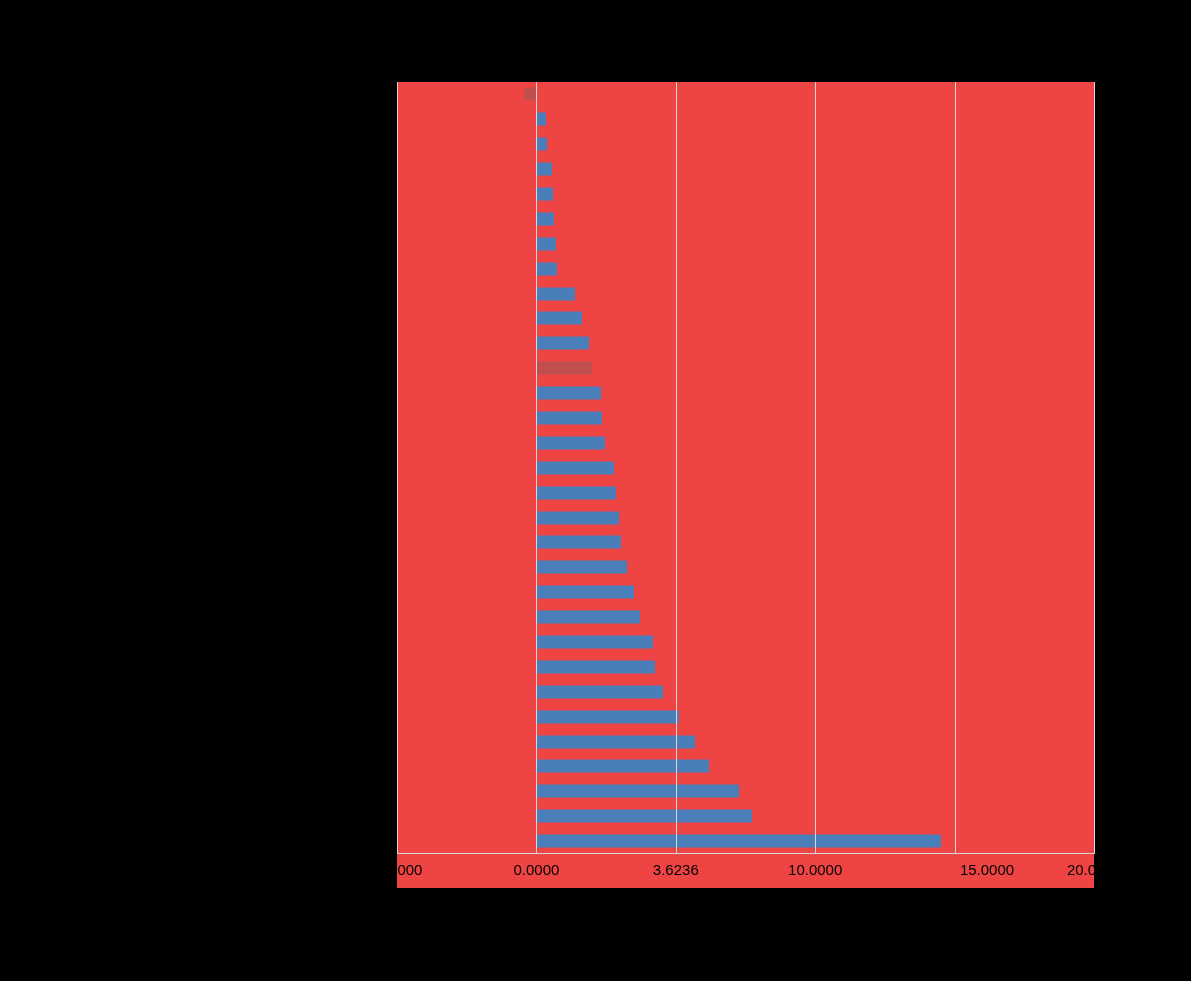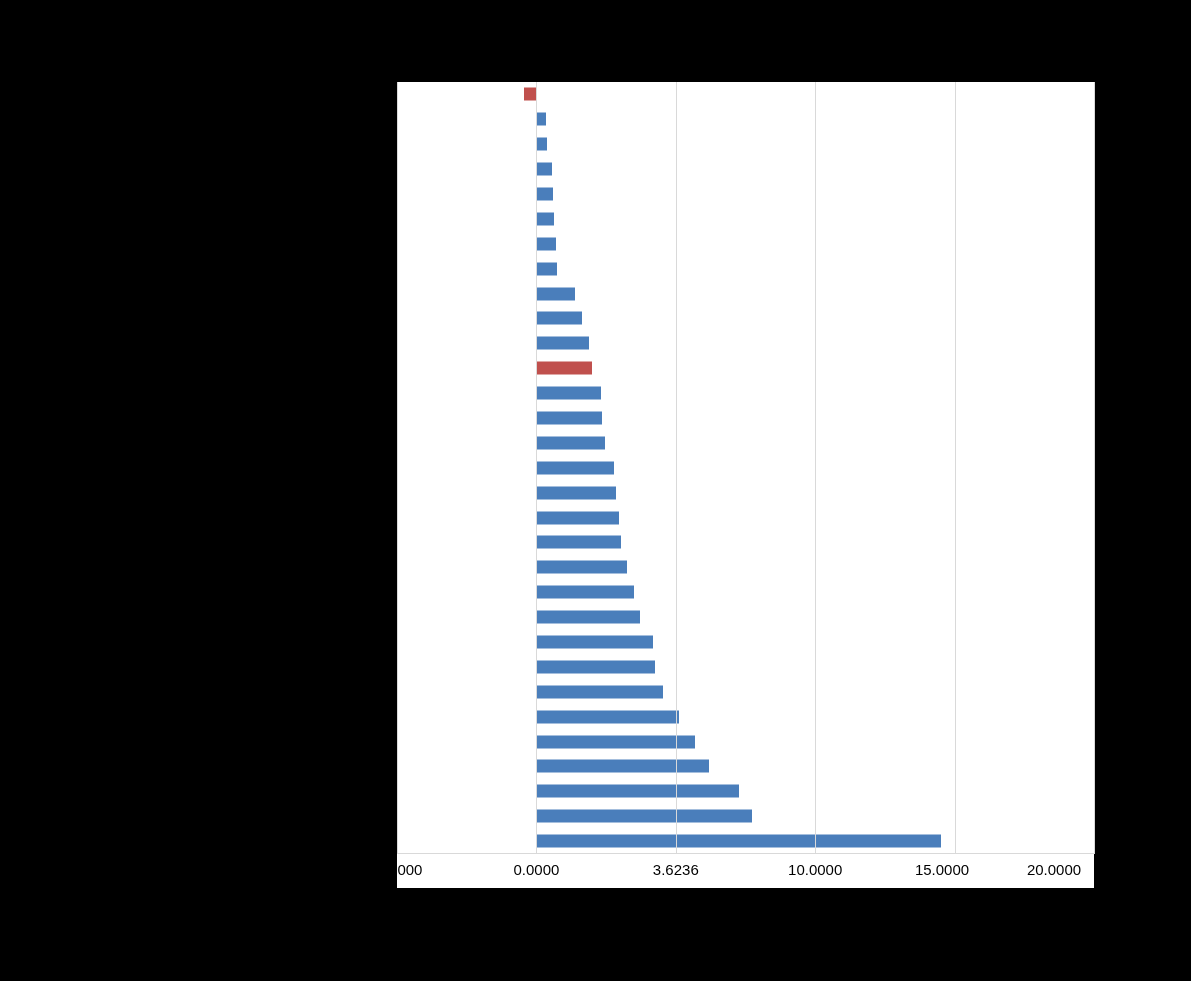--- a/index.html
+++ b/index.html
@@ -13,21 +13,21 @@
     font-family: "Liberation Sans", sans-serif;
     position: relative;
     overflow: hidden;
   }
   #chart-root {
     position: absolute;
     left: 397px;
     top: 82px;
     width: 697px;
     height: 806px;
-    background: #ffffff;
+    background: #ef4444;
   }
   
   #plot-area {
     position: absolute;
     left: 0px;          
     top: 0px;
     width: 697px;
     height: 806px;
   }
   .gridline {
@@ -221,17 +221,17 @@
     <div class="axis-line-bottom"></div>
   <div class="gridline" style="left: 0px;"></div>
       <div class="tick-label" style="left: 0px;">-5.0000</div>
       <div class="gridline" style="left: 139.4px;"></div>
       <div class="tick-label" style="left: 139.4px;">0.0000</div>
       <div class="gridline" style="left: 278.8px;"></div>
       <div class="tick-label" style="left: 278.8px;">3.6236</div>
       <div class="gridline" style="left: 418.2px;"></div>
       <div class="tick-label" style="left: 418.2px;">10.0000</div>
       <div class="gridline" style="left: 557.6px;"></div>
-      <div class="tick-label" style="left: 545px;">15.0000</div>
+      <div class="tick-label" style="left: 590px;">15.0000</div>
       <div class="gridline" style="left: 697px;"></div>
-      <div class="tick-label" style="left: 657px;">20.0000</div>
+      <div class="tick-label" style="left: 697px;">20.0000</div>
     </div>
 </div>
 
 </body></html>

